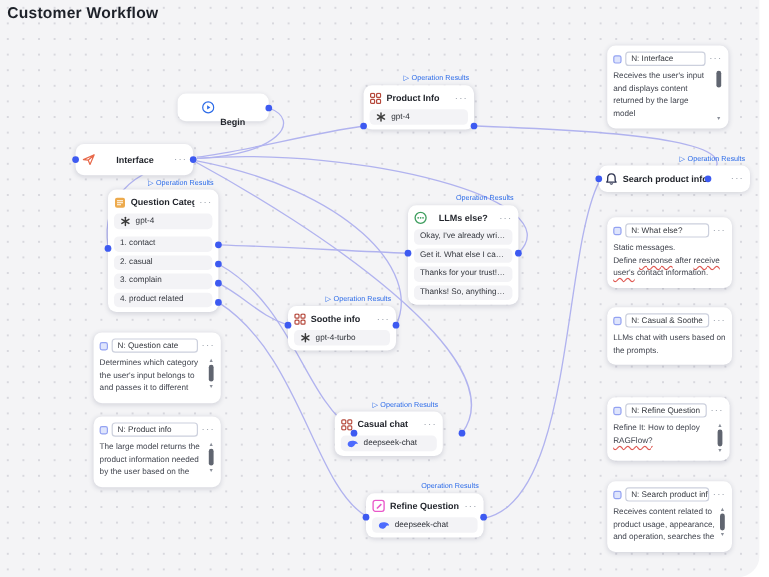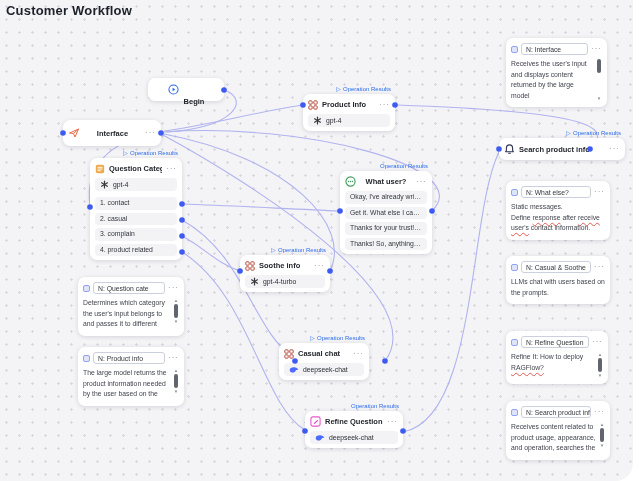--- a/index.html
+++ b/index.html
@@ -92,21 +92,21 @@
       <span class="icon">
         <svg width="12" height="12" viewBox="0 0 24 24">
             <path d="M3,12 L21,4 L14,20 L11,13 Z M11,13 L21,4" fill="none" stroke="#e8694a" stroke-width="2" stroke-linejoin="round"></path>
           </svg>
       </span>
       <span class="ttl center">Interface</span>
       <span class="more">···</span>
     </div>
   </div>
 
-  <div class="node-wrap" style="left:303px; top:84px; width:92px;">
+  <div class="node-wrap" style="left:303px; top:61px; width:92px;">
     <div class="op-label">
       <span class="play">▷</span>
       <span>Operation Results</span>
     </div>
     <div class="card">
       <div class="hdr">
         <span class="icon">
           <svg width="10" height="10" viewBox="0 0 12 12">
               <g fill="none" stroke="#b5483b" stroke-width="1.2">
                 <rect x="1" y="1" width="4" height="4" rx="1"></rect>
@@ -184,21 +184,21 @@
         <span class="icon">
           <svg width="11" height="11" viewBox="0 0 12 12">
               <circle cx="6" cy="6" r="5" fill="none" stroke="#3f9e5f" stroke-width="1.2"></circle>
               <g fill="#3f9e5f">
                 <circle cx="3.8" cy="6" r=".8"></circle>
                 <circle cx="6" cy="6" r=".8"></circle>
                 <circle cx="8.2" cy="6" r=".8"></circle>
               </g>
             </svg>
         </span>
-        <span class="ttl center">What user?</span>
+        <span class="ttl center">LLMs else?</span>
         <span class="more">···</span>
       </div>
       <div>
           <div class="pill tall">Okay, I've already write t...</div>
           <div class="pill tall">Get it. What else I can do ...</div>
           <div class="pill tall">Thanks for your trust! Ou...</div>
           <div class="pill tall">Thanks! So, anything else...</div>
         </div>
     </div>
   </div>

